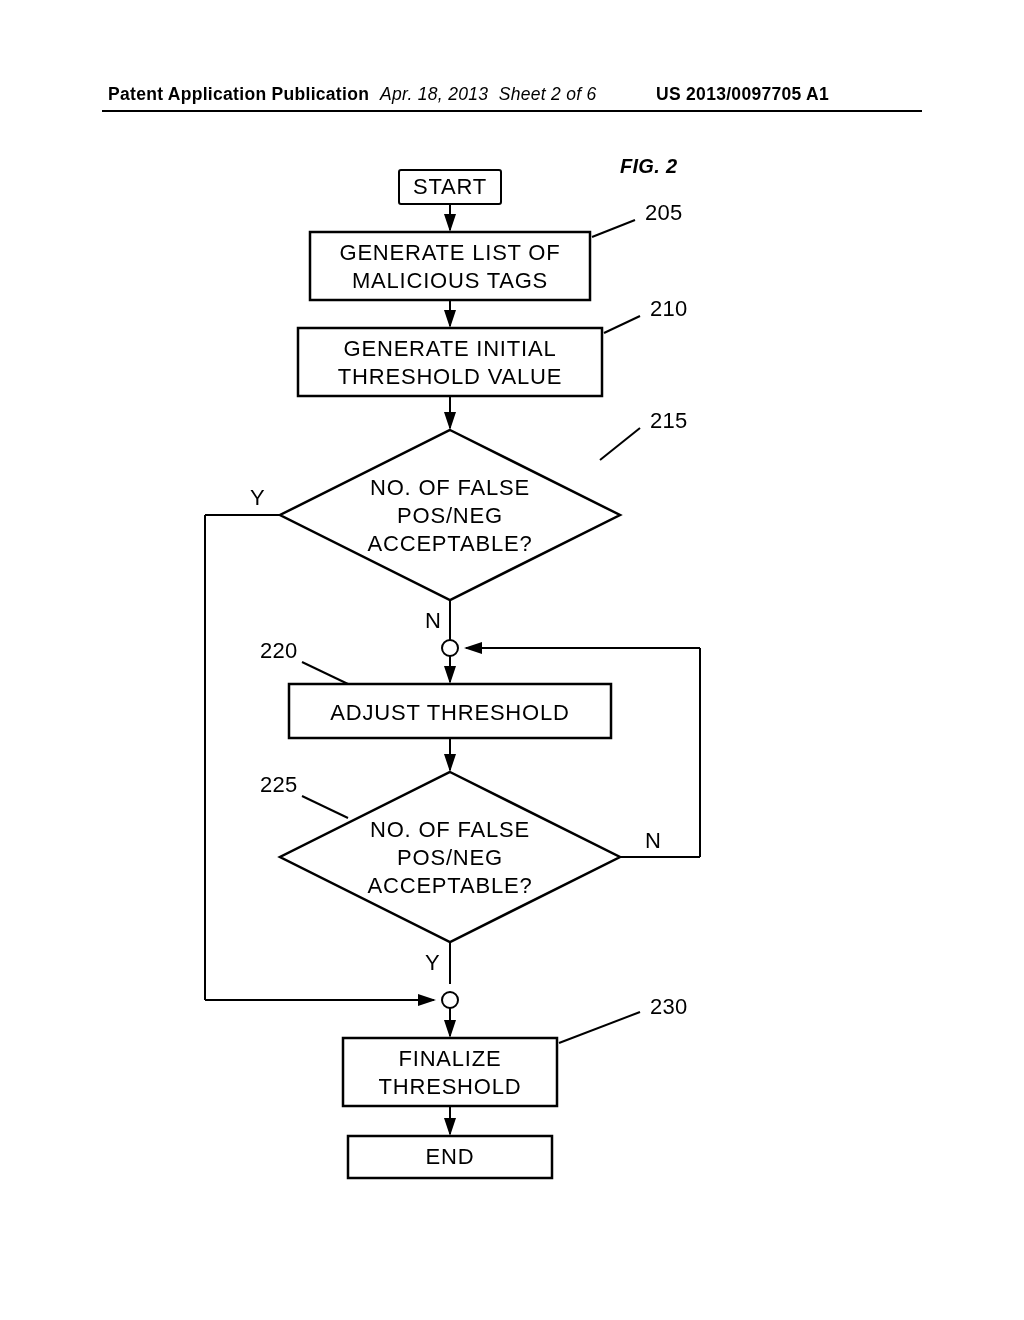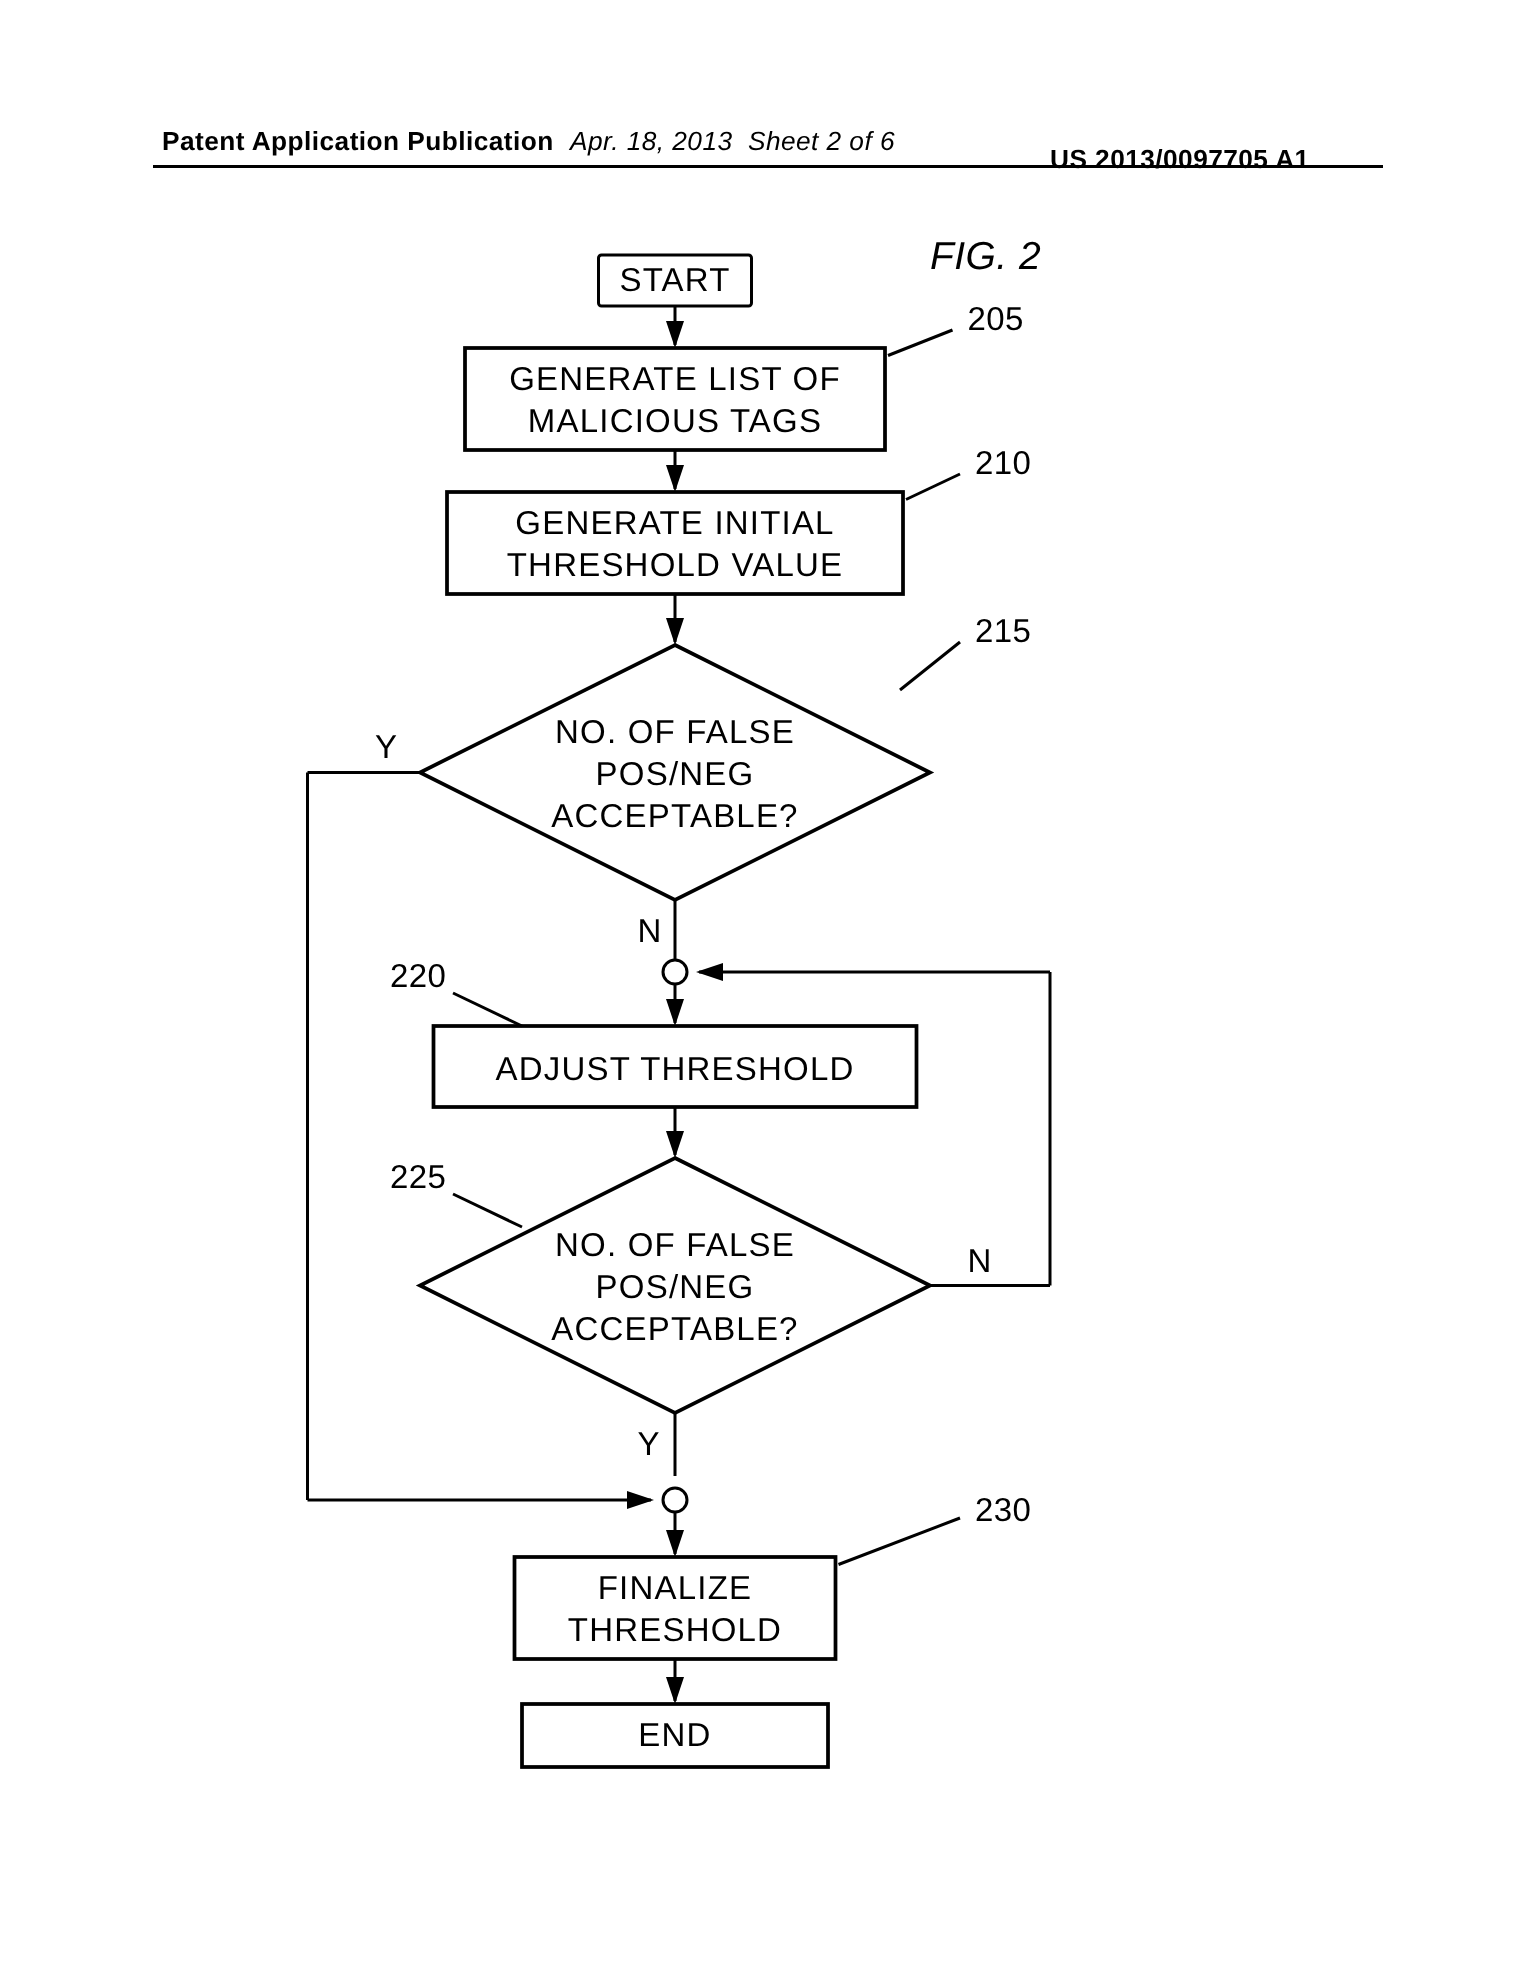--- a/index.html
+++ b/index.html
@@ -24,38 +24,37 @@
     left: 108px;
     font-weight: bold;
   }
   .header .mid {
     position: absolute;
     left: 380px;
     font-style: italic;
   }
   .header .right {
     position: absolute;
-    left: 700px;
+    left: 656px;
     font-weight: bold;
-    margin-top: 12px;
   }
   .header-line {
     position: absolute;
     top: 110px;
     left: 102px;
     width: 820px;
     height: 2px;
     background: #000;
   }
   .fig-label {
     position: absolute;
     top: 155px;
     left: 620px;
-    font-size: 26px;
-    font-weight: normal;
+    font-size: 20px;
+    font-weight: bold;
     font-style: italic;
   }
   svg {
     position: absolute;
     top: 160px;
     left: 150px;
   }
   .svg-text {
     font-family: Arial, Helvetica, sans-serif;
     font-size: 22px;

